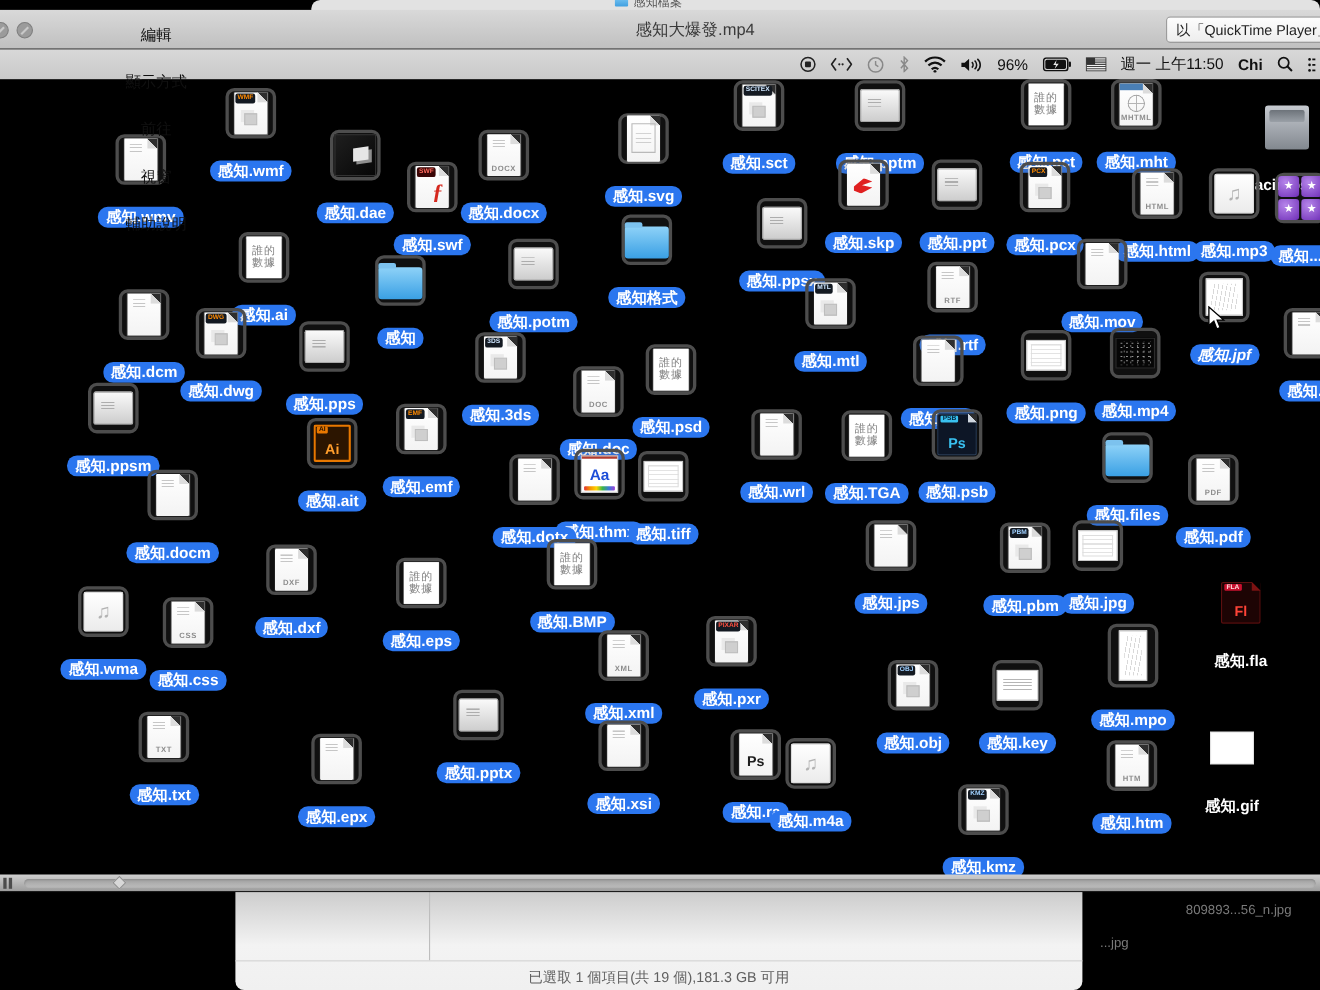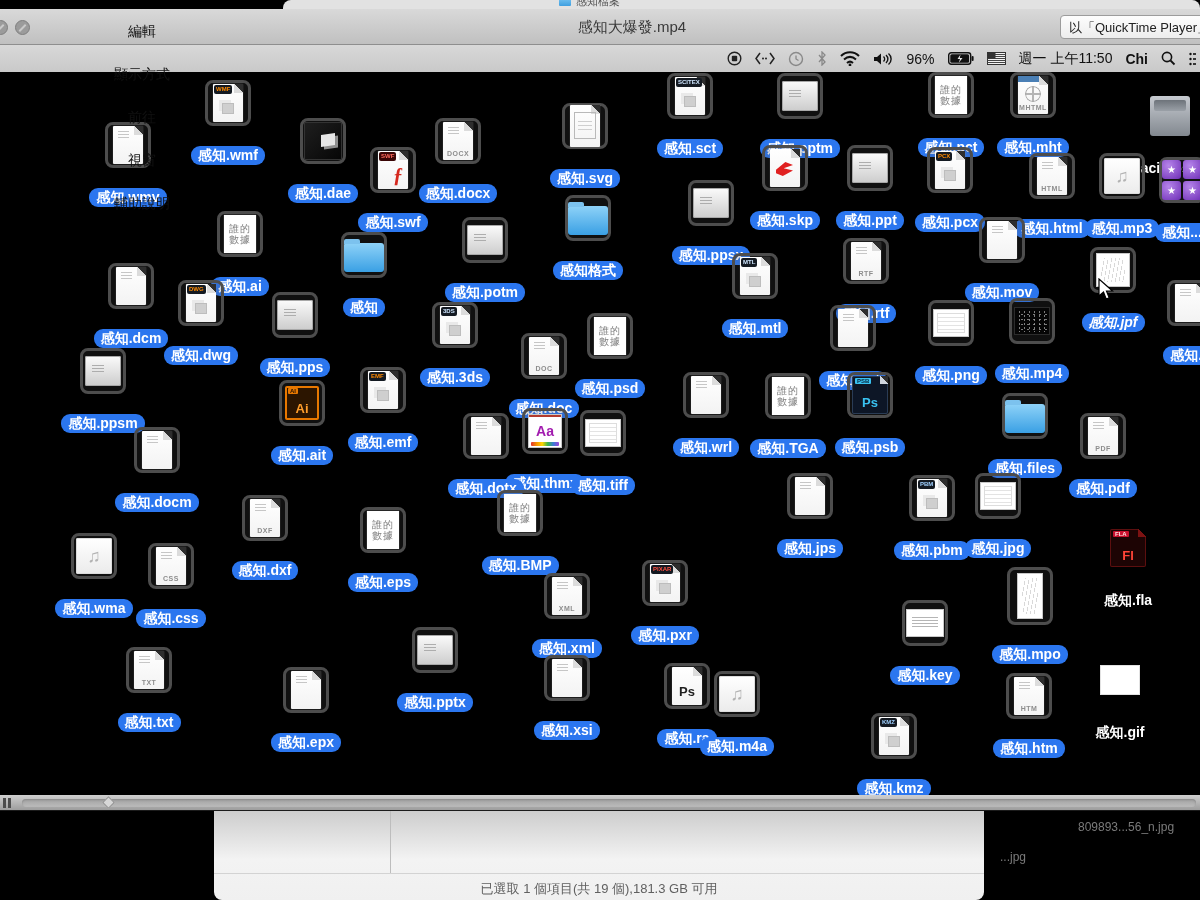--- a/index.html
+++ b/index.html
@@ -123,21 +123,21 @@
                linear-gradient(90deg,transparent 46%,#b5b5b5 46% 54%,transparent 54%); }
   .topstrip { position:absolute; top:0; left:0; width:21px; height:6px; background:#4a7fb5; }
   .daesq { position:relative; width:38px; height:38px; background:linear-gradient(135deg,#1f1f1f,#060606);
     box-shadow:inset 0 0 0 1px #333; }
   .daesq::after { content:""; position:absolute; right:7px; top:12px; width:14px; height:12px;
     background:#e6e6e6; transform:skewY(-8deg); box-shadow:3px 3px 0 #8f8f8f; }
   .gifrect { width:38px; height:28px; background:#fff; box-shadow:0 0 0 1px #e2e2e2; }
   .aa { position:relative; width:34px; height:34px; background:#fff;
     box-shadow:inset 0 0 0 1px #c9c9c9, inset 0 3px 0 #b33b2e;
     display:flex; align-items:center; justify-content:center;
-    font-weight:700; font-size:14px; color:#a21caf; }
+    font-weight:700; font-size:14px; color:#1d4ed8; }
   .aa::after { content:""; position:absolute; bottom:2px; left:3px; right:3px; height:4px; border-radius:1px;
     background:linear-gradient(90deg,#e23333,#f79400,#ffd400,#39b54a,#3a7bd5,#9b43d8); }
   .pstxt { position:absolute; bottom:6px; left:0; width:100%; text-align:center;
     font-weight:700; font-size:13px; color:#1f1f1f; font-style:normal; }
   .sketch { position:relative; width:34px; height:34px; background:#fff; box-shadow:inset 0 0 0 1px #c9c9c9; }
   .sketch::after { content:""; position:absolute; inset:5px;
     background:repeating-linear-gradient(100deg,transparent 0 3px,#c4c4c4 3px 3.7px); opacity:.65; }
   .sketchp { width:26px; height:46px; }
   .keycard { position:relative; width:38px; height:28px; background:#fff; box-shadow:inset 0 0 0 1px #c9c9c9; }
   .keycard::after { content:""; position:absolute; inset:8px 6px;
@@ -524,20 +524,26 @@
             <i class="badge" style="color:#ff5040">PIXAR</i>
             <i class="cube"></i>
           </span>
         </span><br><span class="lbl">感知.pxr</span></div>
       <div class="item" style="left: 1080px; top: 525px;"><span class="box nobox" style="">
           <span class="darksq flasq">
             <i class="bb">FLA</i>
             <i class="tt">Fl</i>
           </span>
         </span><br><span class="lbl plain">感知.fla</span></div>
+      <div class="item" style="left: 782px; top: 600px;"><span class="box" style="">
+          <span class="page">
+            <i class="badge" style="color:#9fd0ff">OBJ</i>
+            <i class="cube"></i>
+          </span>
+        </span><br><span class="lbl">感知.obj</span></div>
       <div class="item" style="left: 877px; top: 600px;"><span class="box" style="">
           <span class="keycard"></span>
         </span><br><span class="lbl">感知.key</span></div>
       <div class="item" style="left: 982px; top: 567px;"><span class="box" style="height:58px;">
           <span class="sketch sketchp"></span>
         </span><br><span class="lbl">感知.mpo</span></div>
       <div class="item" style="left: 387px; top: 627px;"><span class="box" style="">
           <span class="slide"></span>
         </span><br><span class="lbl">感知.pptx</span></div>
       <div class="item" style="left: 101px; top: 647px;"><span class="box" style="">

